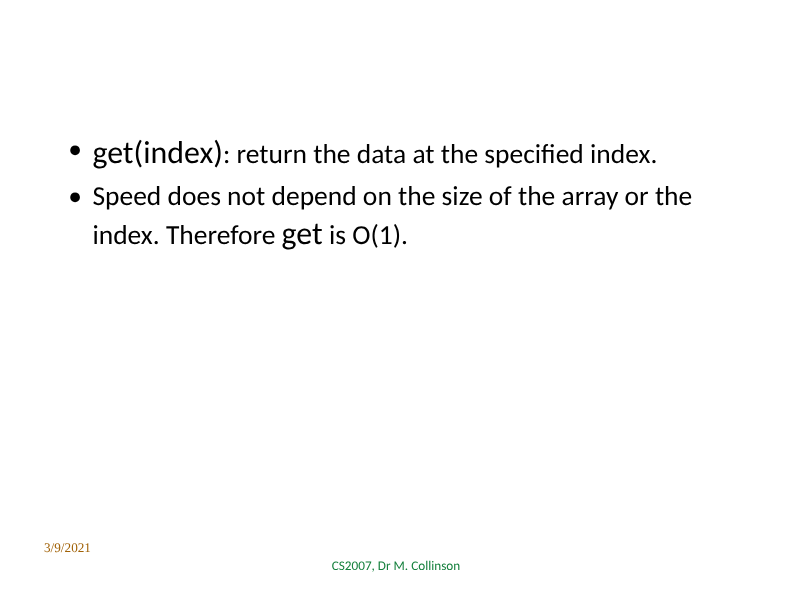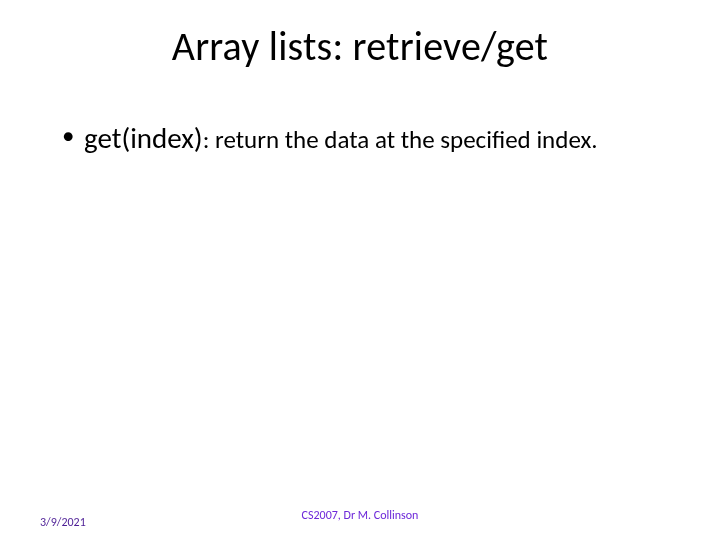--- a/index.html
+++ b/index.html
@@ -54,45 +54,48 @@
     font-size: 25px;
     line-height: 1.25;
   }
   .mono-ish {
     font-family: Calibri, Arial, sans-serif;
     font-size: 29px;
   }
   .footer-left {
     position: absolute;
     left: 40px;
-    bottom: 11px;
+    bottom: 34px;
     font-size: 12px;
-    color: #4c1d95;
+    color: #a16207;
+    font-family: Liberation Serif, serif;
   }
   .footer-center {
     position: absolute;
     left: 0;
     width: 100%;
     bottom: 18px;
     text-align: center;
     font-size: 12px;
-    color: #6d28d9;
+    color: #15803d;
   }
 </style>
 </head>
 <body>
 
 <div class="slide">
 
-  <div class="title">Array lists: retrieve/get</div>
 
   <div class="body">
     <ul class="bullets">
       <li>
         <span class="mono-ish">get(index)</span><span>: return the data at the specified index.</span>
+      </li>
+      <li>
+        <span>Speed does not depend on the size of the array or the index. Therefore </span><span class="mono-ish">get</span><span> is O(1).</span>
       </li>
     </ul>
   </div>
 
   <div class="footer-left">3/9/2021</div>
   <div class="footer-center">CS2007, Dr M. Collinson</div>
 
 </div>
 
 </body></html>

